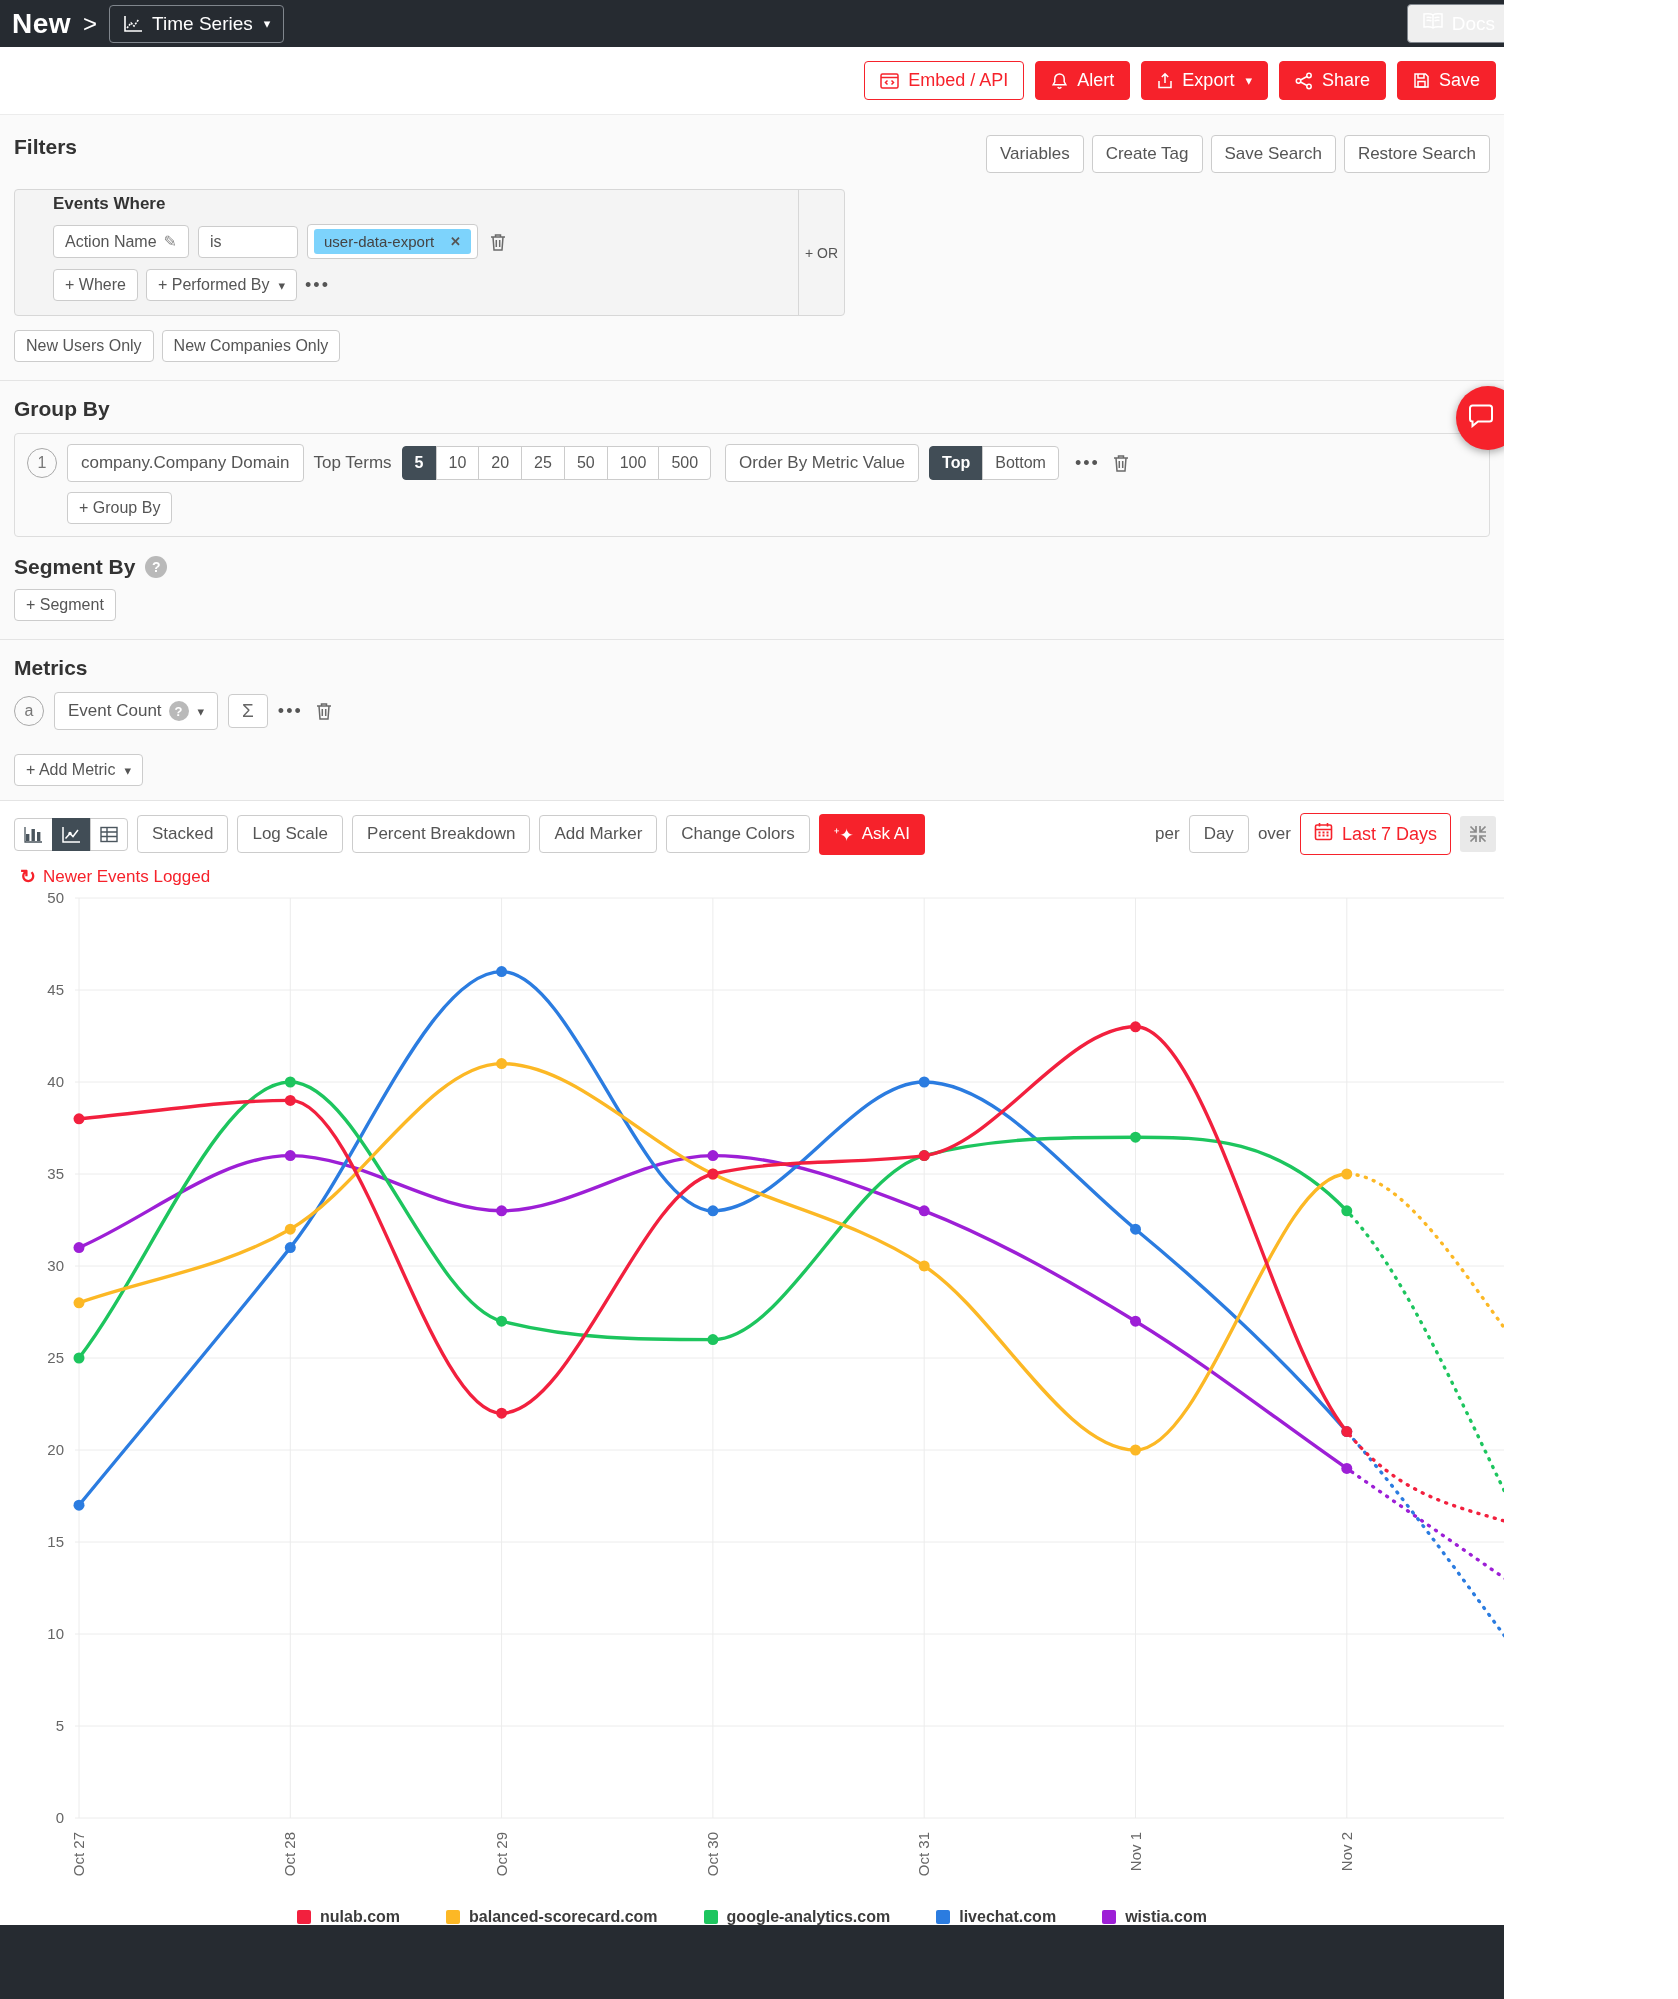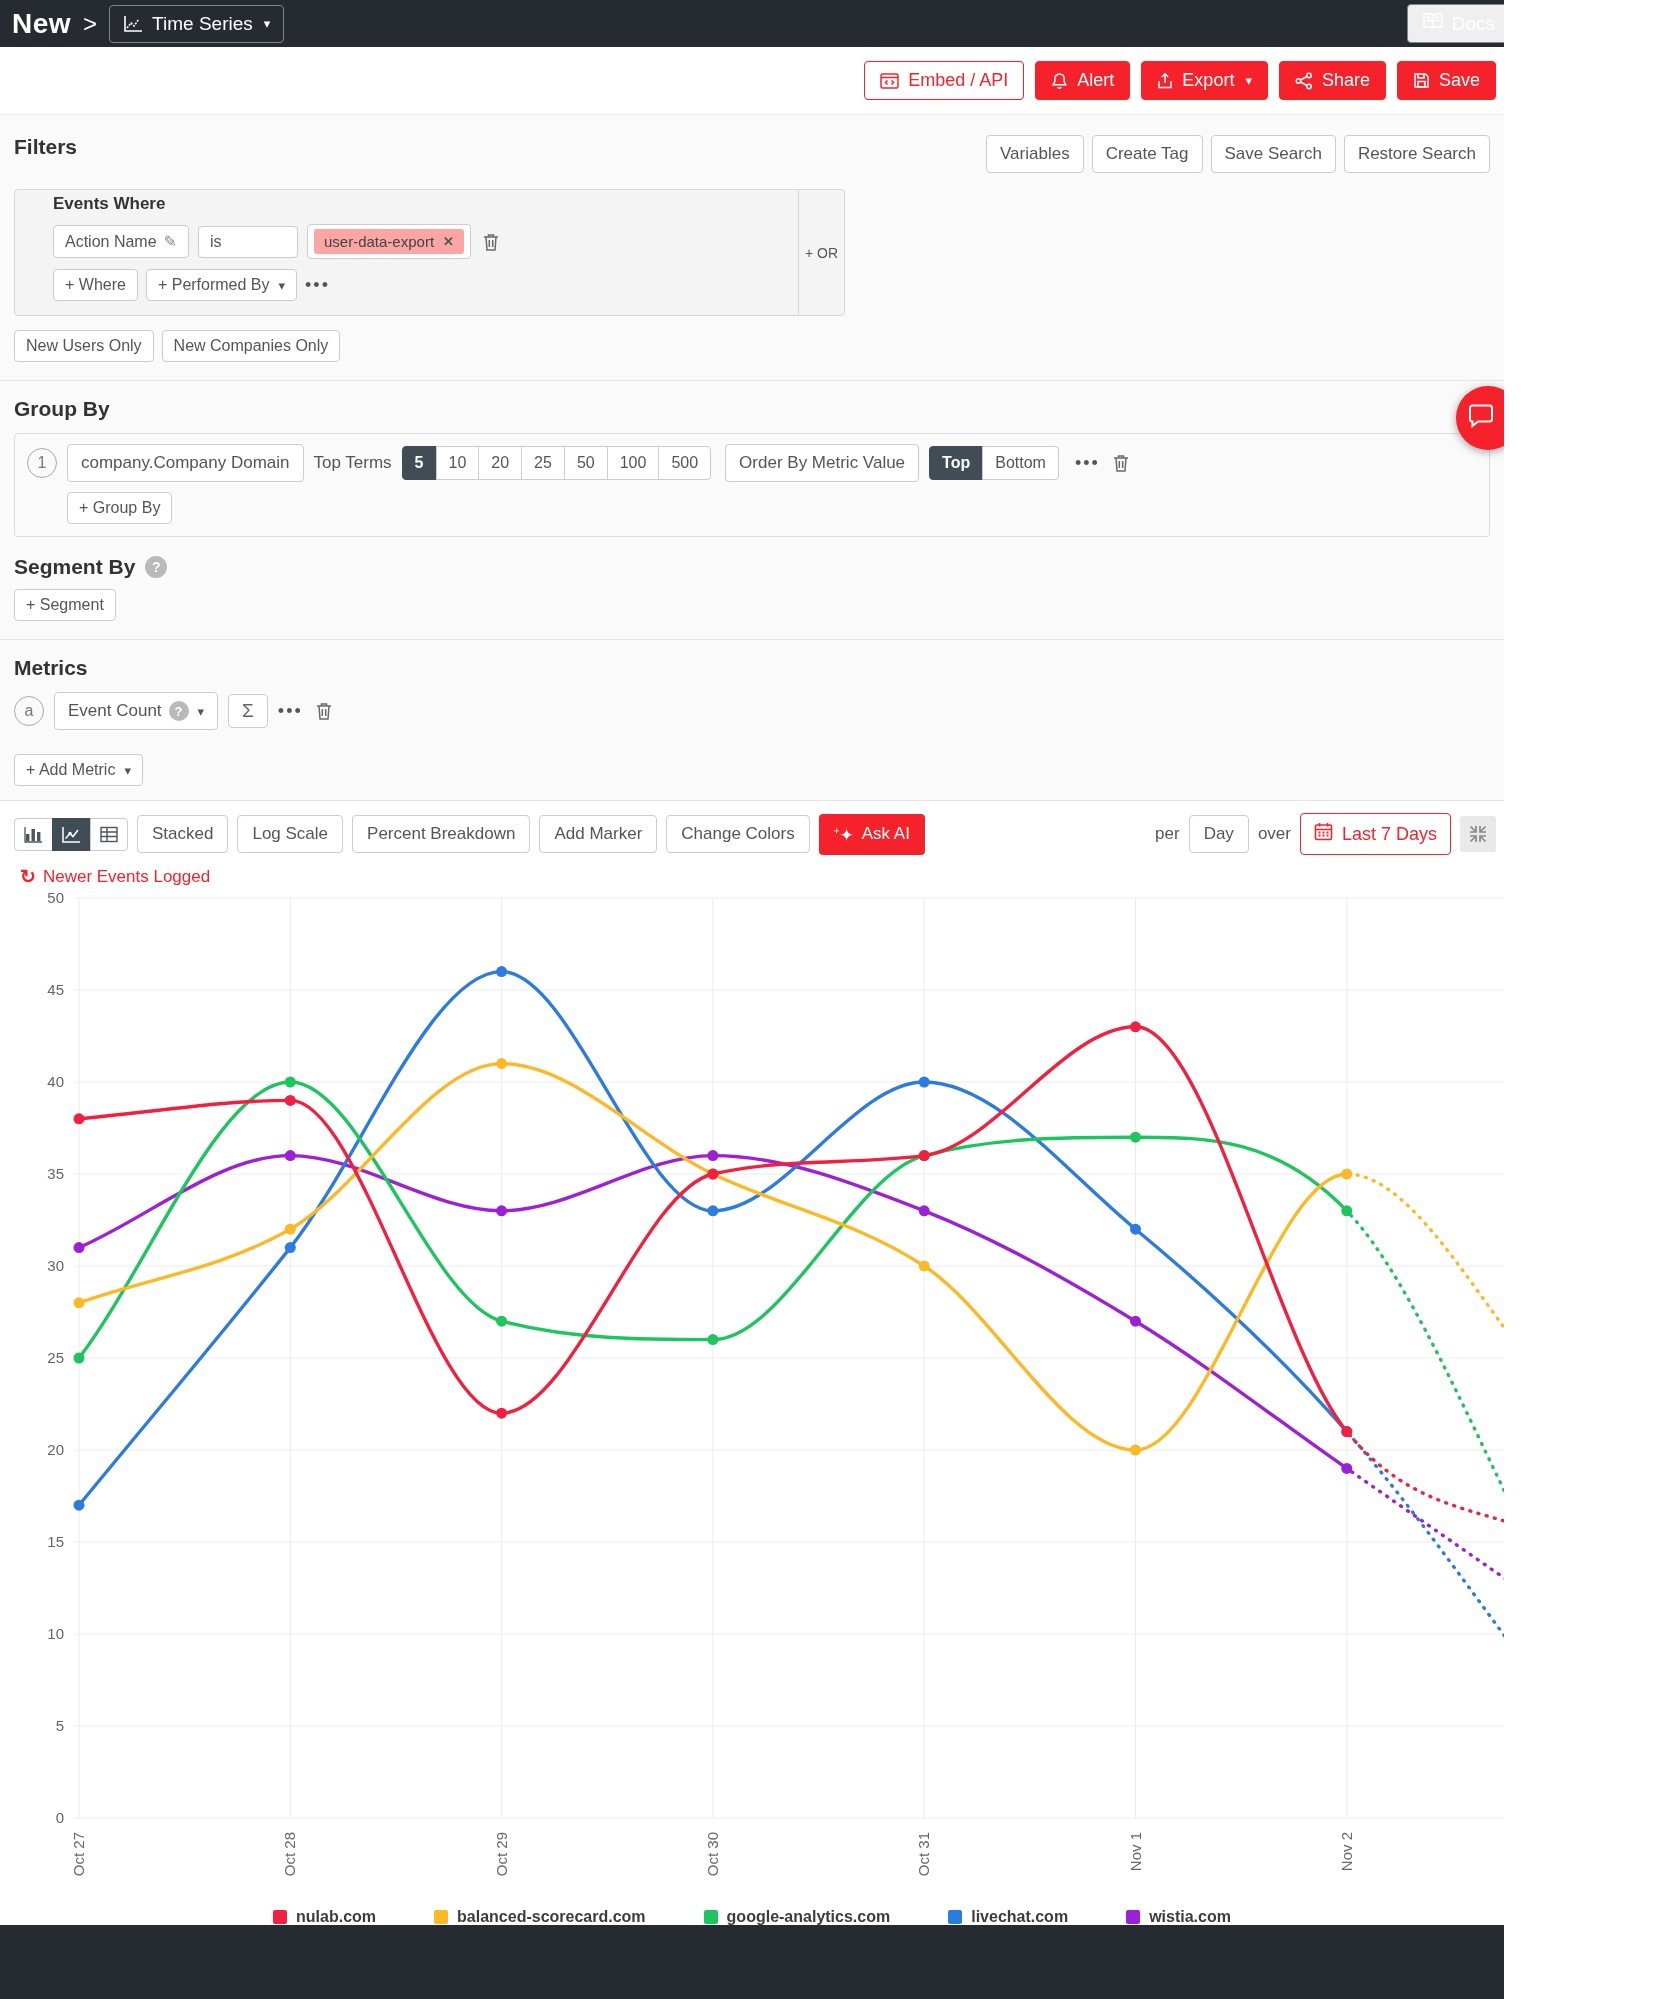--- a/index.html
+++ b/index.html
@@ -33,21 +33,21 @@
   .head-btns { margin-left:auto; display:flex; gap:8px; }
   .wbtn { background:#fff; border:1px solid #ccc; border-radius:4px; color:#555; font-size:17px; padding:8px 13px; cursor:pointer; white-space:nowrap; }
   .sm-btn { background:#fff; border:1px solid #ccc; border-radius:4px; color:#555; font-size:16px; padding:6px 11px; cursor:pointer; white-space:nowrap; display:inline-flex; align-items:center; gap:7px; }
   .divider { border-top:1px solid #e4e4e4; margin:18px -14px 0 -14px; }
 
   .events-box { position:relative; margin-top:16px; width:831px; border:1px solid #d7d7d7; border-radius:4px; background:#f4f4f4; padding:4px 60px 14px 38px; }
   .events-label { font-size:17px; font-weight:bold; color:#333; margin-bottom:10px; }
   .filter-row { display:flex; align-items:center; gap:9px; }
   .is-box { width:100px; }
   .chip-wrap { background:#fff; border:1px solid #ccc; border-radius:4px; padding:4px 6px; display:inline-flex; }
-  .chip { background:#fca5a5; border-radius:3px; padding:4px 10px; font-size:15px; color:#444; display:inline-flex; align-items:center; gap:9px; }
+  .chip { background:#7dd3fc; border-radius:3px; padding:4px 10px; font-size:15px; color:#444; display:inline-flex; align-items:center; gap:16px; }
   .chip .x { font-size:13px; color:#555; cursor:pointer; font-weight:bold; }
   .icon-btn { background:none; border:none; color:#6a6a6a; cursor:pointer; padding:2px; display:inline-flex; align-items:center; }
   .dots { color:#555; font-size:18px; letter-spacing:2px; cursor:pointer; }
   .row2 { margin-top:10px; display:flex; align-items:center; gap:8px; }
   .or-col { position:absolute; top:0; right:0; width:46px; height:100%; border-left:1px solid #d7d7d7; display:flex; align-items:center; justify-content:center; font-size:14px; color:#555; cursor:pointer; }
   .users-row { margin-top:14px; display:flex; gap:8px; }
 
   .group-box { margin-top:12px; border:1px solid #ddd; border-radius:4px; padding:10px 12px 12px 12px; }
   .group-row { display:flex; align-items:center; gap:10px; }
   .circle-idx { width:30px; height:30px; min-width:30px; border:1.5px solid #a9a9a9; border-radius:50%; display:flex; align-items:center; justify-content:center; color:#777; font-size:16px; }
@@ -73,21 +73,21 @@
   .askai { display:inline-flex; align-items:center; gap:8px; background:#f6222b; color:#fff; border:none; border-radius:4px; font-size:17px; padding:9px 15px; cursor:pointer; }
   .right-ctrls { margin-left:auto; display:flex; align-items:center; gap:9px; }
   .interval-btn { padding:8px 14px; font-size:17px; }
   .range-btn { display:inline-flex; align-items:center; gap:9px; border:1px solid #f6222b; border-radius:4px; background:#fff; color:#f6222b; font-size:18px; padding:8px 13px; cursor:pointer; }
   .shrink-btn { background:#e9e9e9; border:none; border-radius:3px; padding:8px; display:flex; cursor:pointer; color:#8a8a8a; }
 
   .refresh-note { display:flex; align-items:center; gap:7px; color:#f6222b; font-size:17px; margin:10px 0 0 20px; }
   .refresh-ico { font-size:19px; font-weight:bold; }
 
   .chart-wrap { margin-top:2px; }
-  .legend { display:flex; justify-content:center; gap:58px; margin-top:14px; }
+  .legend { display:flex; justify-content:center; gap:46px; margin-top:14px; }
   .legend-item { display:flex; align-items:center; gap:9px; font-size:16px; font-weight:bold; color:#3c3c3c; }
   .legend-swatch { width:14px; height:14px; border-radius:2px; }
 
   .footer { position:absolute; left:0; bottom:0; width:100%; height:74px; background:#262b31; }
 
   .chat-fab { position:absolute; top:386px; right:-16px; width:64px; height:64px; border-radius:50%;
               background:#f6222b; display:flex; align-items:center; justify-content:center;
               box-shadow:0 2px 8px rgba(0,0,0,0.35); cursor:pointer; }
 </style>
 </head>

